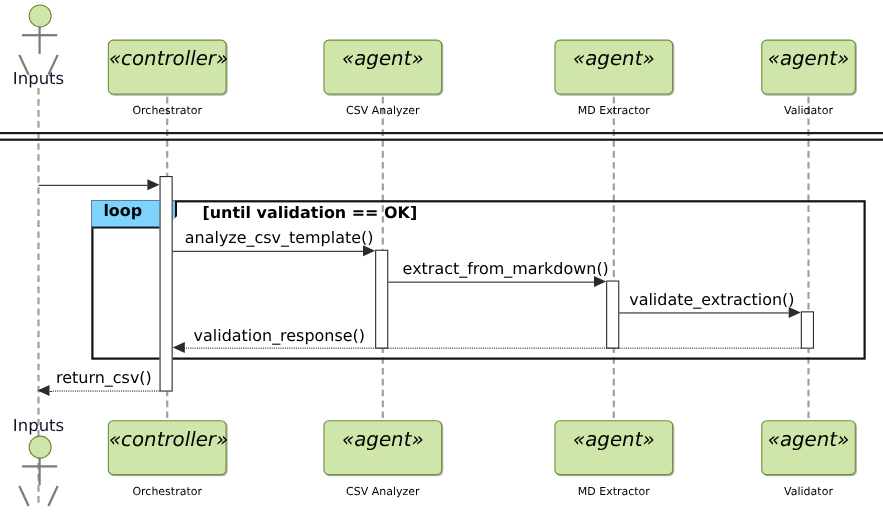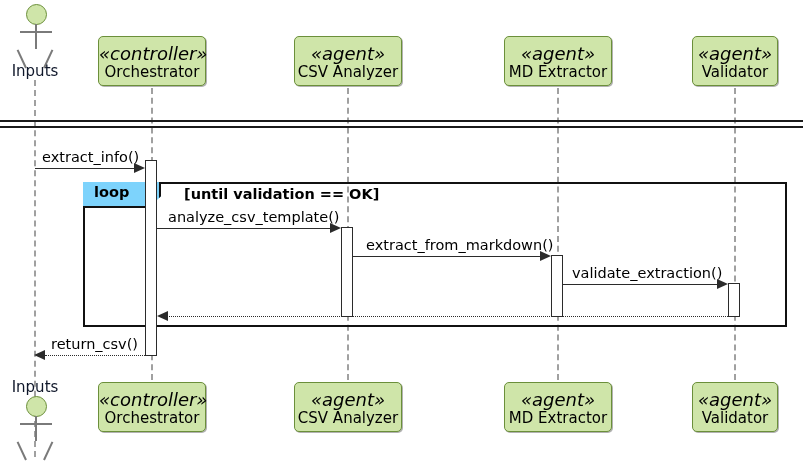--- a/index.html
+++ b/index.html
@@ -29,21 +29,21 @@
     line-height:1.18;
     padding-top:6px;
     color:#000;
     font-size:14.5px;
   }
   .participant .stereo{
     display:block;
     font-style:italic;
     font-size:18px;
   }
-  .participant .pname{display:block;font-size:15px;}
+  .participant .pname{display:block;font-size:10px;margin-top:32px;}
 
   
   .actor{position:absolute;}
   .actor .head{
     position:absolute;
     width:19px;height:19px;border-radius:50%;
     background:#cfe5a9;border:1px solid #6b8f3a;
     left:13px;top:0;
   }
   .actor .body{
@@ -192,36 +192,36 @@
   <div class="fragment-tab" style="left:83px; top:182px; width:78px; height:26px;">loop</div>
   <div class="fragment-guard" style="left:184px; top:186px;">[until validation == OK]</div>
 
   <div class="activation" style="left:145px; top:160px; height:196px;"></div>
   <div class="activation" style="left:341px; top:227px; height:90px;"></div>
   <div class="activation" style="left:551px; top:255px; height:62px;"></div>
   <div class="activation" style="left:728px; top:283px; height:34px;"></div>
 
   <div class="msg-line" style="left:35px; top:168px; width:99px;"></div>
   <div class="arrow-r" style="left:134px; top:163px;"></div>
-  <div class="msg-label" style="left:42px; top:149px;">extract_info()</div>
 
   <div class="msg-line" style="left:157px; top:228px; width:173px;"></div>
   <div class="arrow-r" style="left:330px; top:223px;"></div>
   <div class="msg-label" style="left:168px; top:209px;text-align:right;">analyze_csv_template()</div>
 
   <div class="msg-line" style="left:353px; top:256px; width:187px;"></div>
   <div class="arrow-r" style="left:540px; top:251px;"></div>
   <div class="msg-label" style="left:366px; top:237px;">extract_from_markdown()</div>
 
   <div class="msg-line" style="left:563px; top:284px; width:154px;"></div>
   <div class="arrow-r" style="left:717px; top:279px;"></div>
   <div class="msg-label" style="left:572px; top:265px;">validate_extraction()</div>
 
   <div class="msg-line ret" style="left:167px; top:316px; width:561px;"></div>
   <div class="arrow-l" style="left:157px; top:311px;"></div>
+  <div class="msg-label" style="left:176px; top:298px;">validation_response()</div>
 
   <div class="msg-line ret" style="left:45px; top:355px; width:100px;"></div>
   <div class="arrow-l" style="left:34px; top:350px;"></div>
   <div class="msg-label" style="left:51px; top:336px;">return_csv()</div>
 
   <div class="participant" style="left:98px; top:382px; width:108px; height:50px;">
     <span class="stereo">«controller»</span>
     <span class="pname">Orchestrator</span>
   </div>
   <div class="participant" style="left:294px; top:382px; width:108px; height:50px;">

